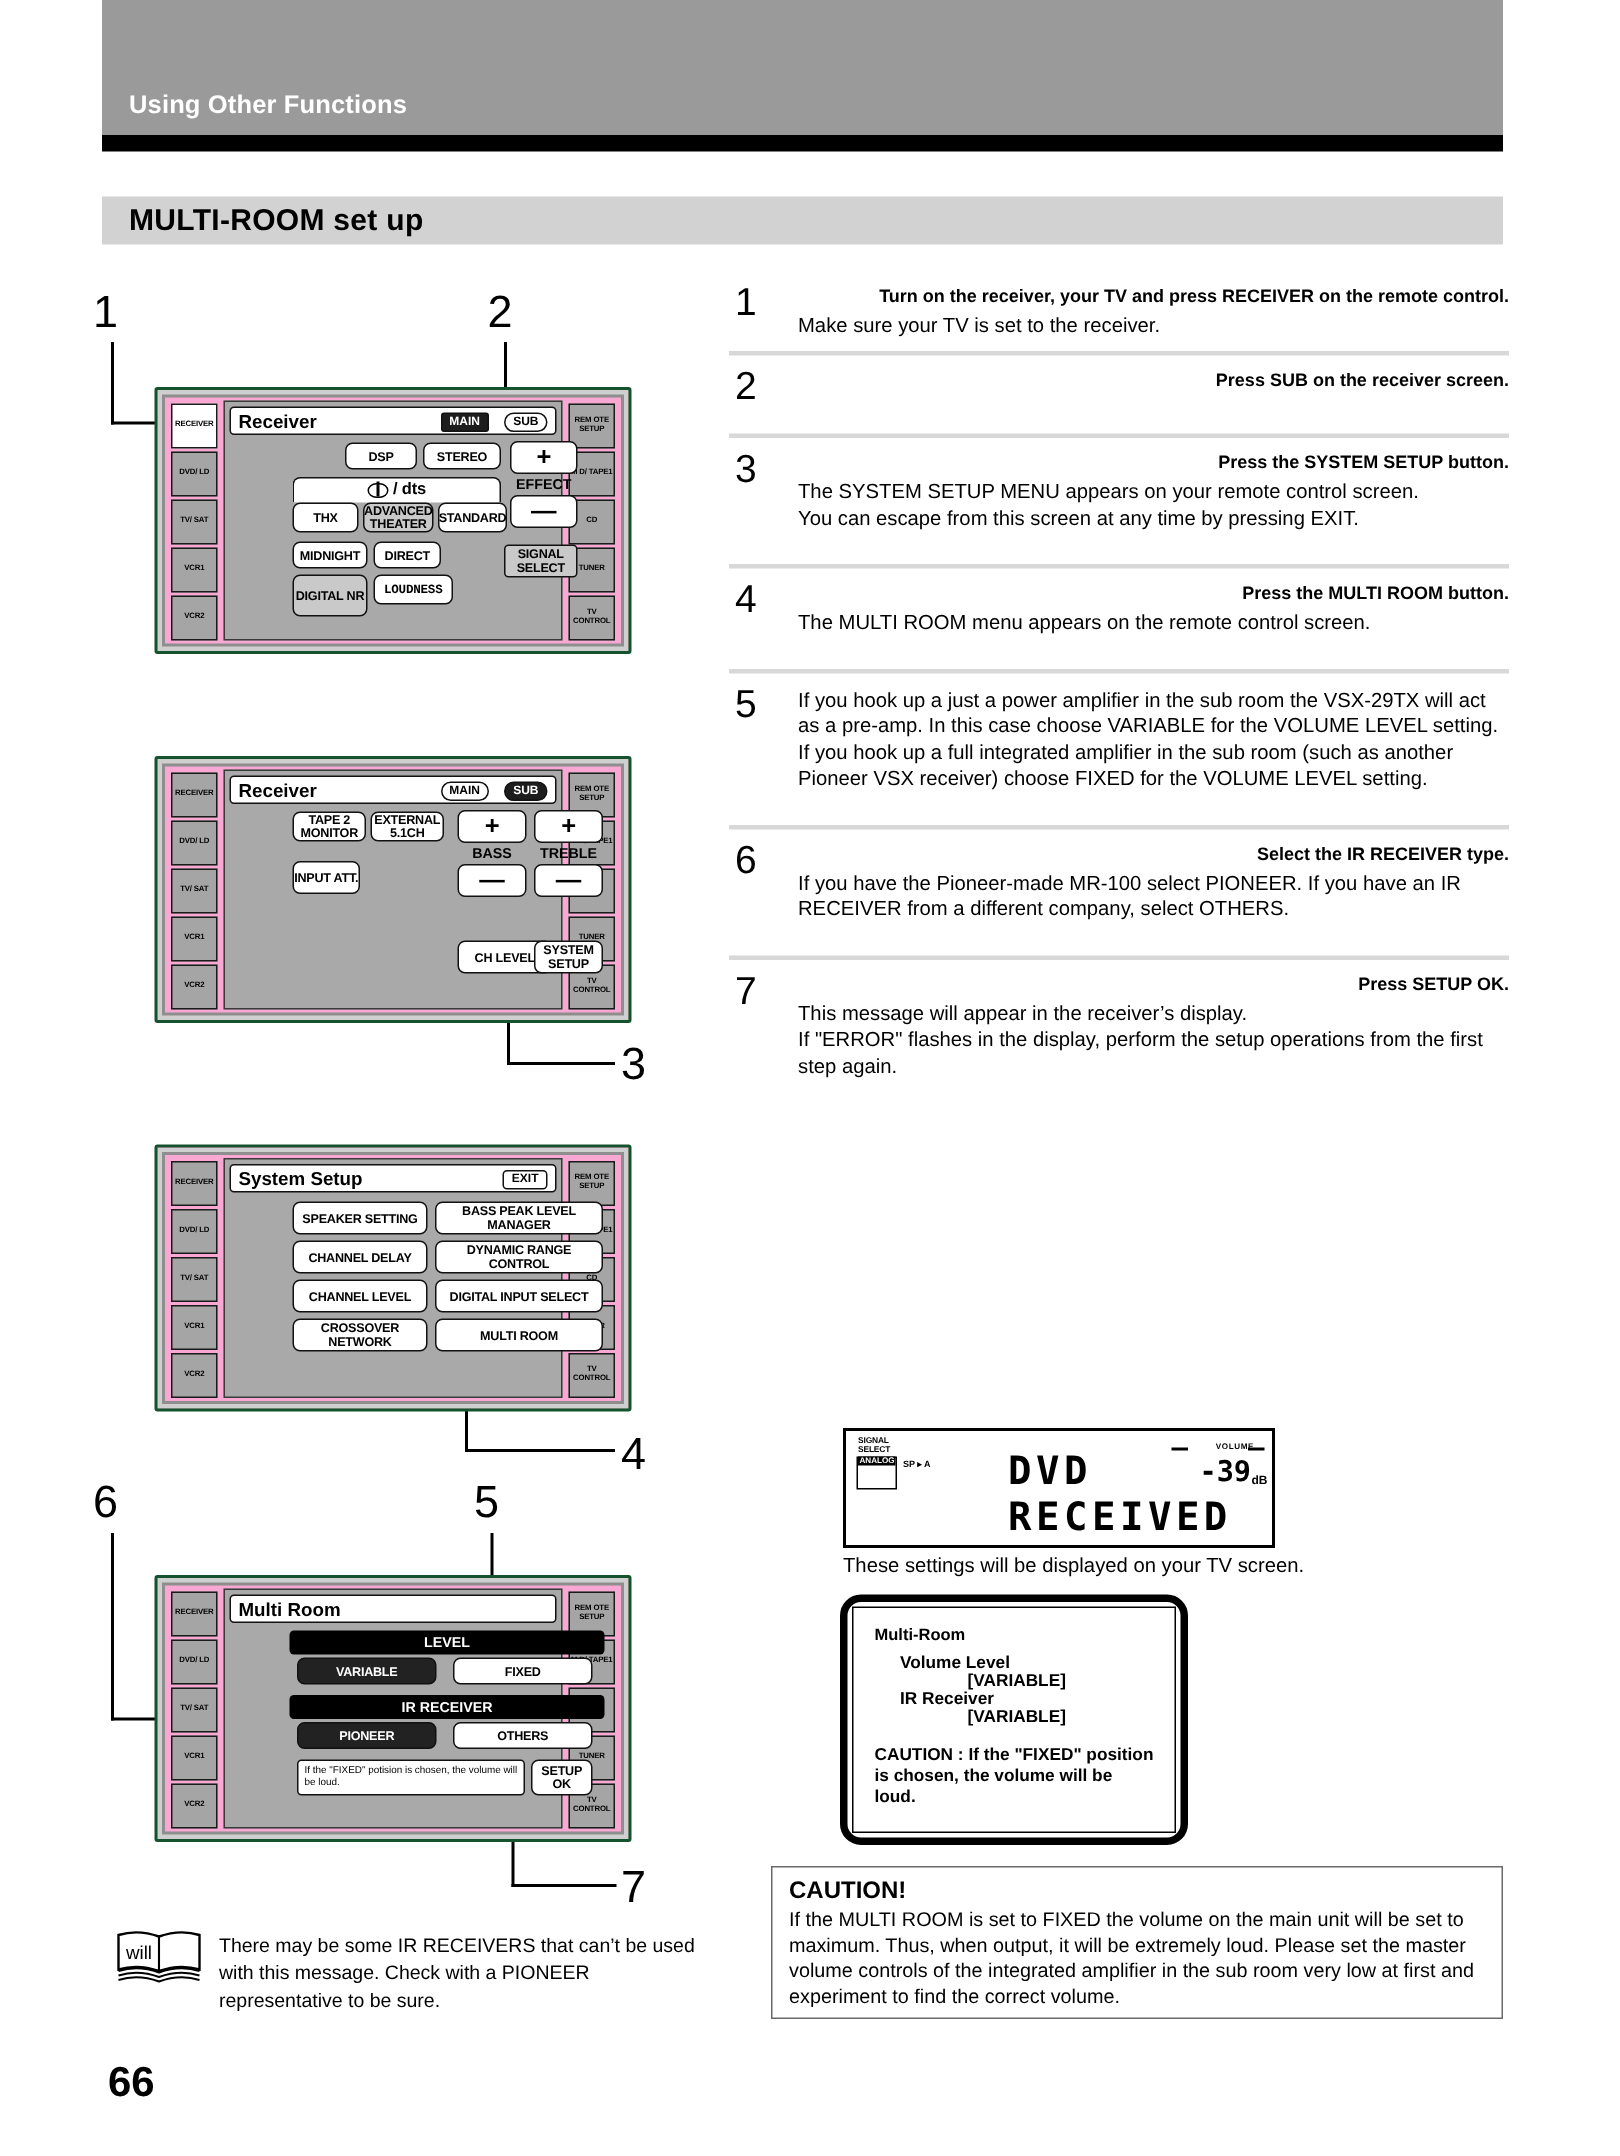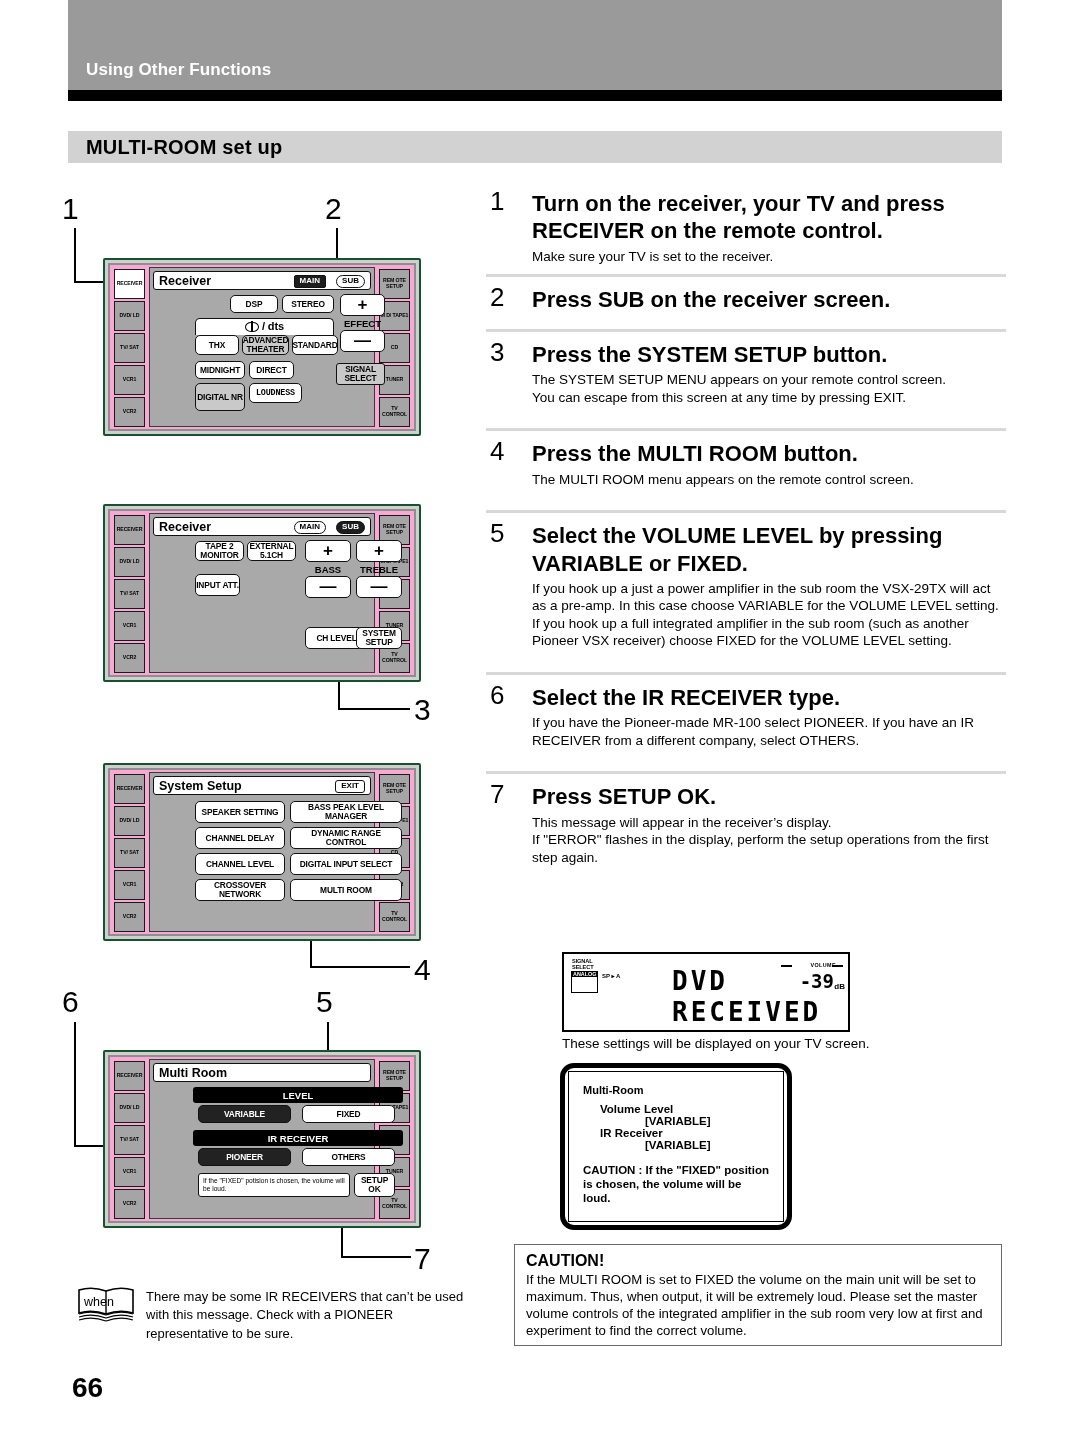--- a/index.html
+++ b/index.html
@@ -101,21 +101,21 @@
   }
   .ln { position:absolute; background:#000; }
 
   
   #steps { position:absolute; left:486px; top:190px; width:520px; }
   .step { position:relative; padding:0 0 0 46px; }
   .step-sep { height:3px; background:#d8d8d8; margin:9px 0 9px; }
   .step-num {
     position:absolute; left:4px; top:-4px; font-size:26px; font-weight:400;
   }
-  .step-head { font-size:22px; font-weight:bold; line-height:1.24; }
+  .step-head { font-size:12px; font-weight:bold; line-height:1.24;text-align:right; }
   .step-body { font-size:13.5px; line-height:1.3; margin-top:3px; }
 
   
   #display {
     position:absolute; left:562px; top:952px; width:288px; height:80px;
     border:2px solid #000; background:#fff;
   }
   #disp-sigsel {
     position:absolute; left:8px; top:5px; font-size:5.6px; font-weight:bold;
     line-height:1.05; letter-spacing:-.1px;
@@ -458,21 +458,20 @@
 
   <div class="step">
     <div class="step-num">4</div>
     <div class="step-head">Press the MULTI ROOM button.</div>
     <div class="step-body">The MULTI ROOM menu appears on the remote control screen.</div>
   </div>
   <div class="step-sep" style="margin-top:22px;"></div>
 
   <div class="step">
     <div class="step-num">5</div>
-    <div class="step-head">Select the VOLUME LEVEL by pressing VARIABLE or FIXED.</div>
     <div class="step-body">If you hook up a just a power amplifier in the sub room the VSX-29TX  will act as a pre-amp. In this case choose VARIABLE for the VOLUME LEVEL setting. If you hook up a full integrated amplifier in the sub room (such as another Pioneer VSX receiver) choose FIXED for the VOLUME LEVEL setting.</div>
   </div>
   <div class="step-sep" style="margin-top:22px;"></div>
 
   <div class="step">
     <div class="step-num">6</div>
     <div class="step-head">Select the IR RECEIVER type.</div>
     <div class="step-body">If you have the Pioneer-made MR-100 select PIONEER. If you have an IR RECEIVER from a different company, select OTHERS.</div>
   </div>
   <div class="step-sep" style="margin-top:22px;"></div>
@@ -517,16 +516,16 @@
   <div id="caution-body">If the MULTI ROOM is set to FIXED the volume on the main unit will be set to maximum. Thus, when output, it will be extremely loud. Please set the master volume controls of the integrated amplifier in the sub room very low at first and experiment to find the correct volume.</div>
 </div>
 
 <svg id="memo-icon" viewBox="0 0 62 36">
   <path d="M3 3 L3 26 Q16 22 30 27 Q44 22 57 26 L57 3 Q44 -1 30 4 Q16 -1 3 3 Z" fill="#fff" stroke="#000" stroke-width="1.6"></path>
   <path d="M30 4 L30 27" stroke="#000" stroke-width="1.4" fill="none"></path>
   <path d="M3 27 Q16 23 30 28 Q44 23 57 27" stroke="#000" stroke-width="1.3" fill="none"></path>
   <path d="M3 30 Q16 26 30 31 Q44 26 57 30" stroke="#000" stroke-width="1.3" fill="none"></path>
   <path d="M3 33 Q16 29 30 34 Q44 29 57 33" stroke="#000" stroke-width="1.3" fill="none"></path>
 </svg>
-<div id="memo-label">when</div>
+<div id="memo-label">will</div>
 <div id="memo-text">There may be some IR RECEIVERS that can’t be used with this message. Check with a PIONEER representative to be sure.</div>
 
 <div id="page-number">66</div>
 
 </body></html>

